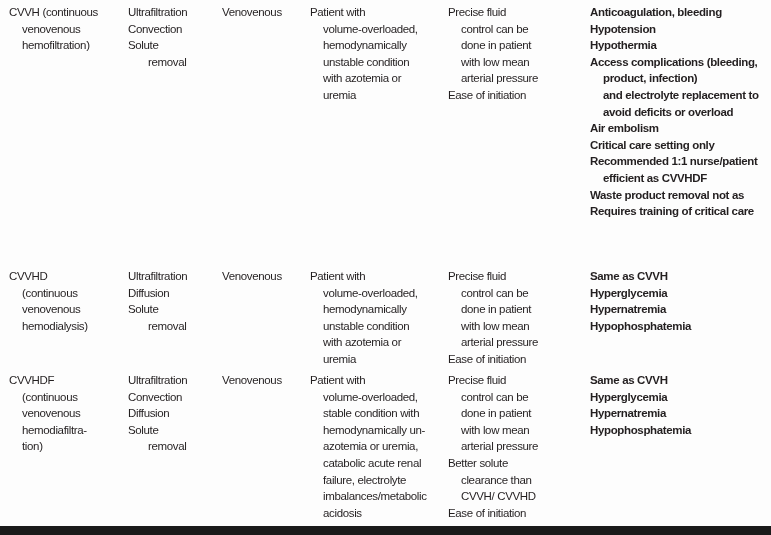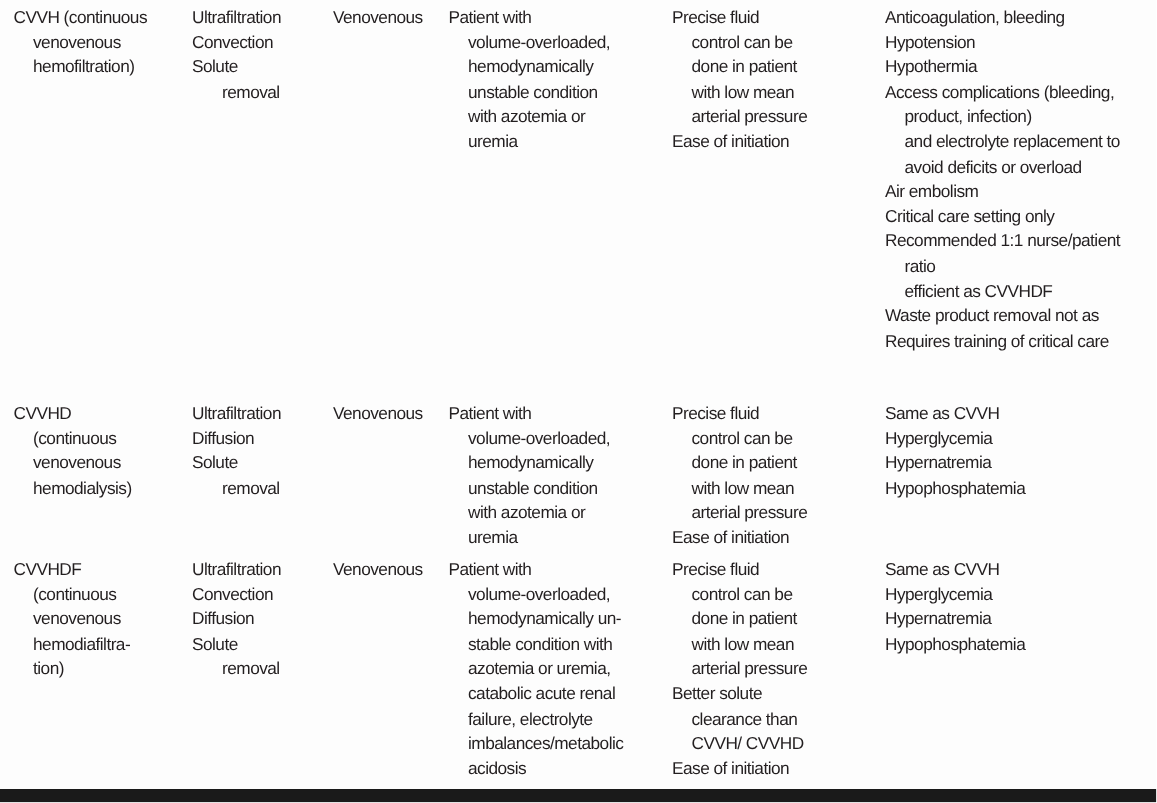--- a/index.html
+++ b/index.html
@@ -34,23 +34,23 @@
   }
   .ln {
     white-space: nowrap;
   }
   .ln.i1 { padding-left: 13px; }
   .ln.i2 { padding-left: 20px; }
   
   .col-therapy       { left: 9px;   }
   .col-mechanisms    { left: 128px; }
   .col-access        { left: 222px; }
-  .col-indication    { left: 299px; }
+  .col-indication    { left: 310px; }
   .col-advantages    { left: 448px; }
-  .col-disadvantages { left: 590px; }
+  .col-disadvantages { left: 590px; font-weight: bold; }
   .bottom-bar {
     position: absolute;
     left: 0;
     top: 526px;
     width: 771px;
     height: 9px;
     background: var(--bar, #1a1a1a);
   }
 </style>
 </head>
@@ -93,21 +93,20 @@
           <div class="ln">Anticoagulation, bleeding</div>
           <div class="ln">Hypotension</div>
           <div class="ln">Hypothermia</div>
           <div class="ln">Access complications (bleeding,</div>
           <div class="ln i1">product, infection)</div>
           <div class="ln i1">and electrolyte replacement to</div>
           <div class="ln i1">avoid deficits or overload</div>
           <div class="ln">Air embolism</div>
           <div class="ln">Critical care setting only</div>
           <div class="ln">Recommended 1:1 nurse/patient</div>
-          <div class="ln i1">ratio</div>
           <div class="ln i1">efficient as CVVHDF</div>
           <div class="ln">Waste product removal not as</div>
           <div class="ln">Requires training of critical care</div>
         </div>
       </div>
       <div class="t-row" style="top: 268px;">
         <div class="t-cell col-therapy">
           <div class="ln">CVVHD</div>
           <div class="ln i1">(continuous</div>
           <div class="ln i1">venovenous</div>
@@ -159,22 +158,22 @@
           <div class="ln">Diffusion</div>
           <div class="ln">Solute</div>
           <div class="ln i2">removal</div>
         </div>
         <div class="t-cell col-access">
           <div class="ln">Venovenous</div>
         </div>
         <div class="t-cell col-indication">
           <div class="ln">Patient with</div>
           <div class="ln i1">volume-overloaded,</div>
+          <div class="ln i1">stable condition with</div>
           <div class="ln i1">hemodynamically un-</div>
-          <div class="ln i1">stable condition with</div>
           <div class="ln i1">azotemia or uremia,</div>
           <div class="ln i1">catabolic acute renal</div>
           <div class="ln i1">failure, electrolyte</div>
           <div class="ln i1">imbalances/metabolic</div>
           <div class="ln i1">acidosis</div>
         </div>
         <div class="t-cell col-advantages">
           <div class="ln">Precise fluid</div>
           <div class="ln i1">control can be</div>
           <div class="ln i1">done in patient</div>

